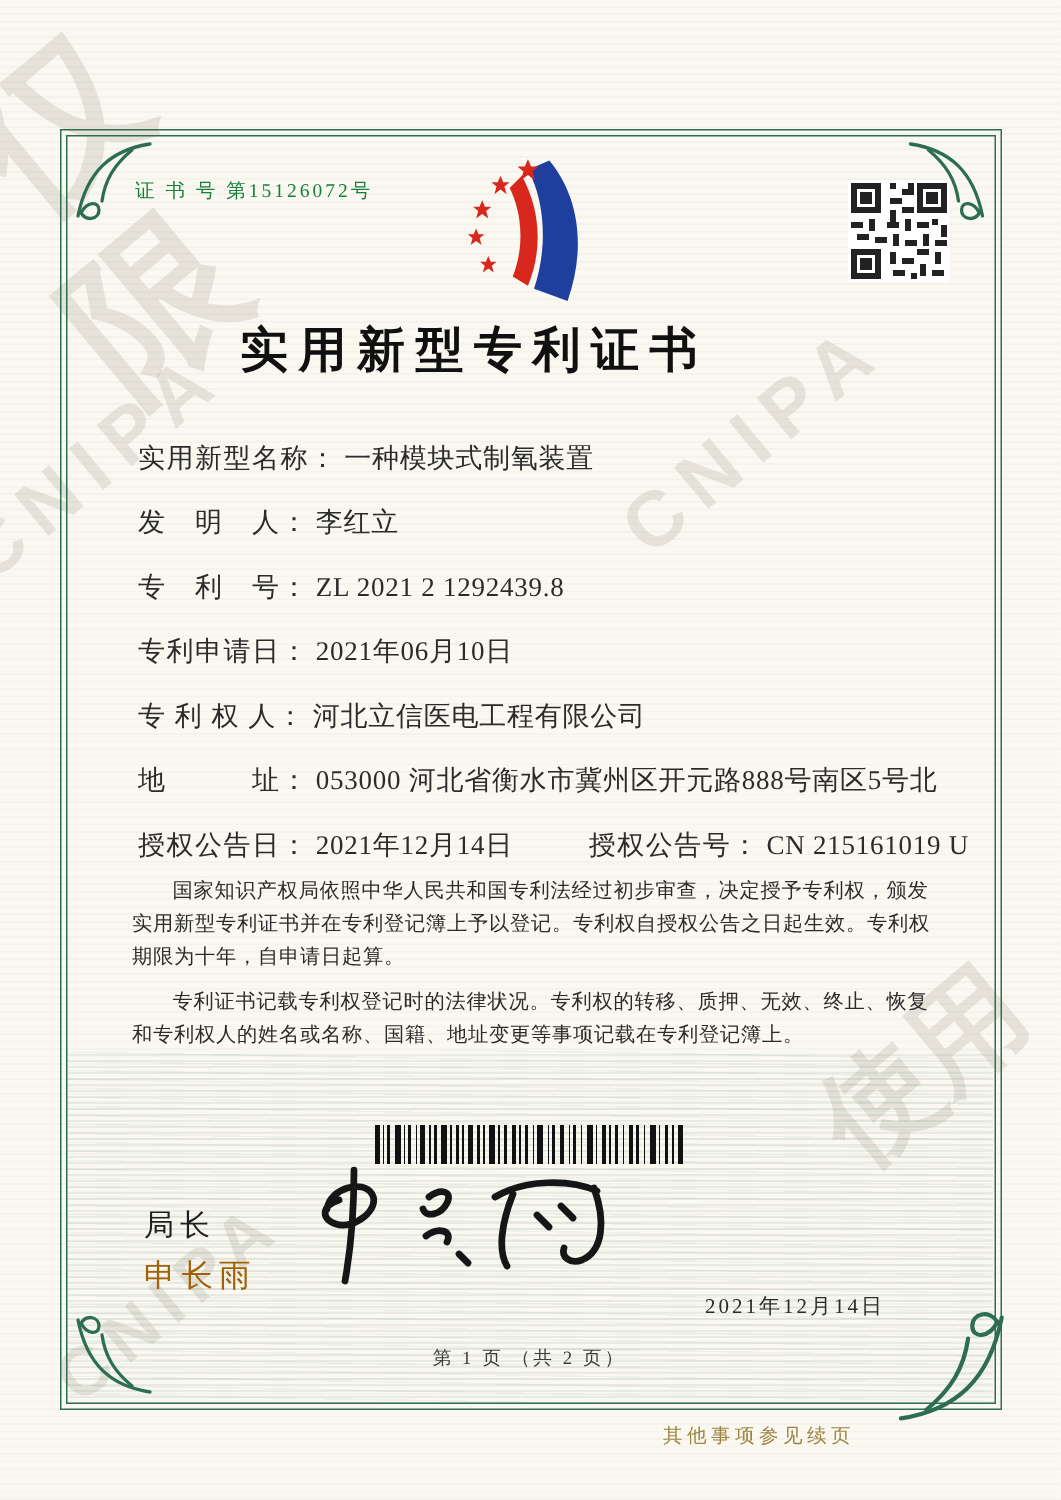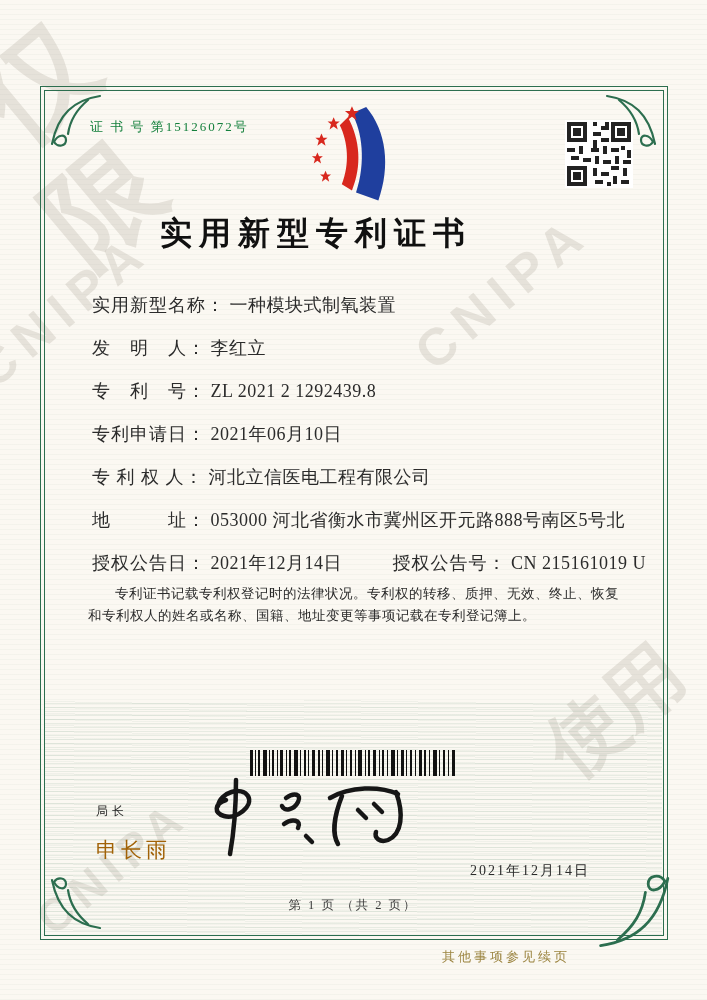--- a/index.html
+++ b/index.html
@@ -47,21 +47,21 @@
   }
   .fields{position:absolute;left:92px;top:295px;width:545px;z-index:4;font-size:18px;color:#2b2b2b;}
   .field-row{margin-bottom:23px;line-height:20px;white-space:nowrap;}
   .field-label{display:inline-block;min-width:112px;letter-spacing:1px;}
   .field-value{letter-spacing:0.5px;}
   .grant-pair-right{margin-left:46px;}
   .paragraphs{position:absolute;left:88px;top:583px;width:536px;z-index:4;
     font-size:13.5px;line-height:22px;color:#2b2b2b;}
   .paragraphs p{margin:0 0 8px 0;text-indent:2em;letter-spacing:0.5px;}
   .barcode{position:absolute;left:250px;top:750px;width:206px;height:26px;z-index:4;}
-  .signoff-label{position:absolute;left:96px;top:803px;z-index:4;font-size:12px;letter-spacing:4px;color:#1e1e1e;}
+  .signoff-label{position:absolute;left:96px;top:803px;z-index:4;font-size:20px;letter-spacing:4px;color:#1e1e1e;}
   .signoff-name{position:absolute;left:96px;top:836px;z-index:4;font-size:21px;letter-spacing:4px;color:#a16207;}
   .signature{position:absolute;left:190px;top:776px;width:230px;height:85px;z-index:4;}
   .issue-date{position:absolute;left:420px;top:862px;width:220px;z-index:4;
     text-align:center;font-size:14px;letter-spacing:2px;color:#2b2b2b;}
   .page-info{position:absolute;left:40px;top:897px;width:626px;z-index:4;
     text-align:center;font-size:12.5px;letter-spacing:2px;color:#3c3c3c;}
   .footer-note{position:absolute;left:0;top:948px;width:570px;z-index:4;
     text-align:right;font-size:13px;letter-spacing:3px;color:#9b8440;}
 </style>
 </head>
@@ -206,20 +206,21 @@
     <span class="field-label">授权公告日：</span>
     <span class="field-value">2021年12月14日</span>
     <span class="grant-pair-right">
       <span class="field-label" style="min-width:0;">授权公告号：</span>
       <span class="field-value">CN 215161019 U</span>
     </span>
   </div>
 </div>
 
 <div class="paragraphs">
+  <p>国家知识产权局依照中华人民共和国专利法经过初步审查，决定授予专利权，颁发实用新型专利证书并在专利登记簿上予以登记。专利权自授权公告之日起生效。专利权期限为十年，自申请日起算。</p>
   <p>专利证书记载专利权登记时的法律状况。专利权的转移、质押、无效、终止、恢复和专利权人的姓名或名称、国籍、地址变更等事项记载在专利登记簿上。</p>
 </div>
 
 <div class="barcode">
   <svg viewBox="0 0 206 26" preserveAspectRatio="none" shape-rendering="crispEdges">
     <g fill="#111111">
       <rect x="0" y="0" width="3" height="26"></rect>
         <rect x="5" y="0" width="1" height="26"></rect>
       <rect x="8" y="0" width="2" height="26"></rect>
         <rect x="13" y="0" width="4" height="26"></rect>

